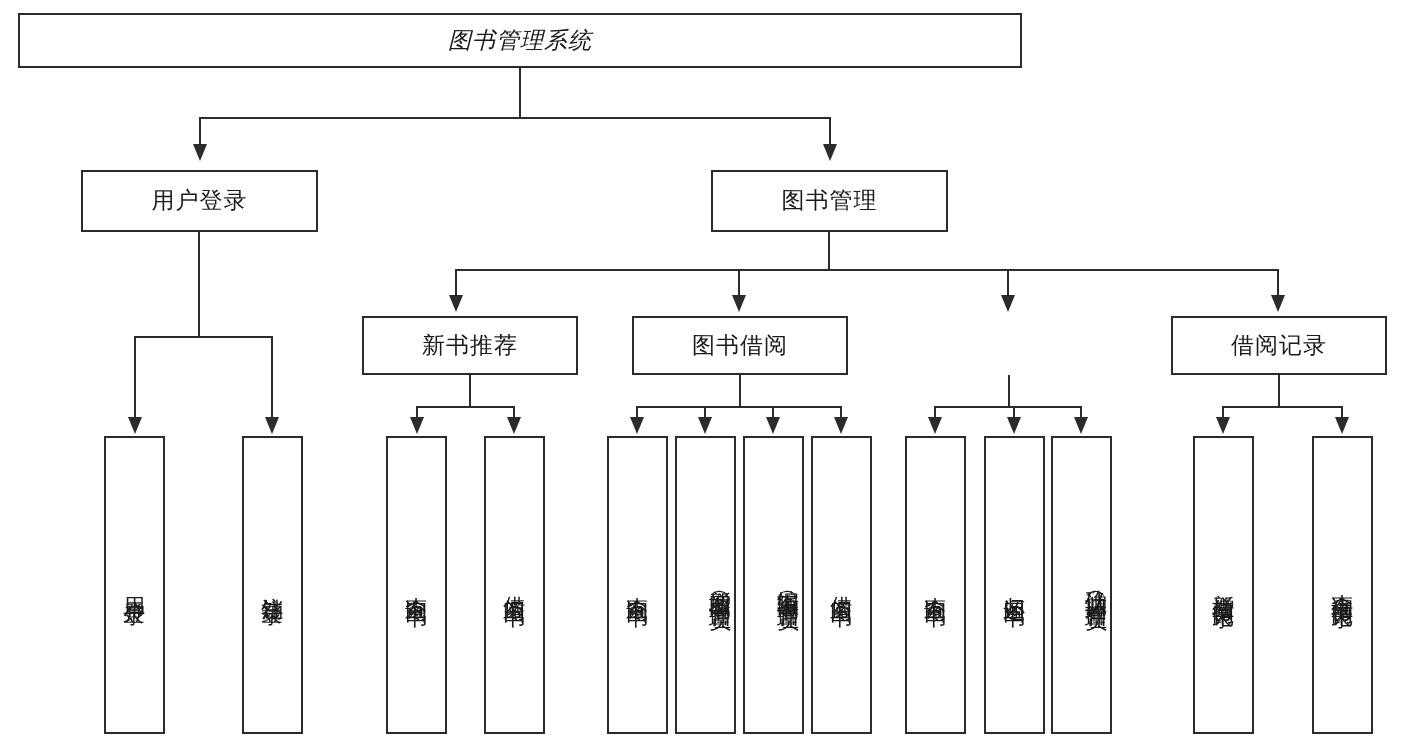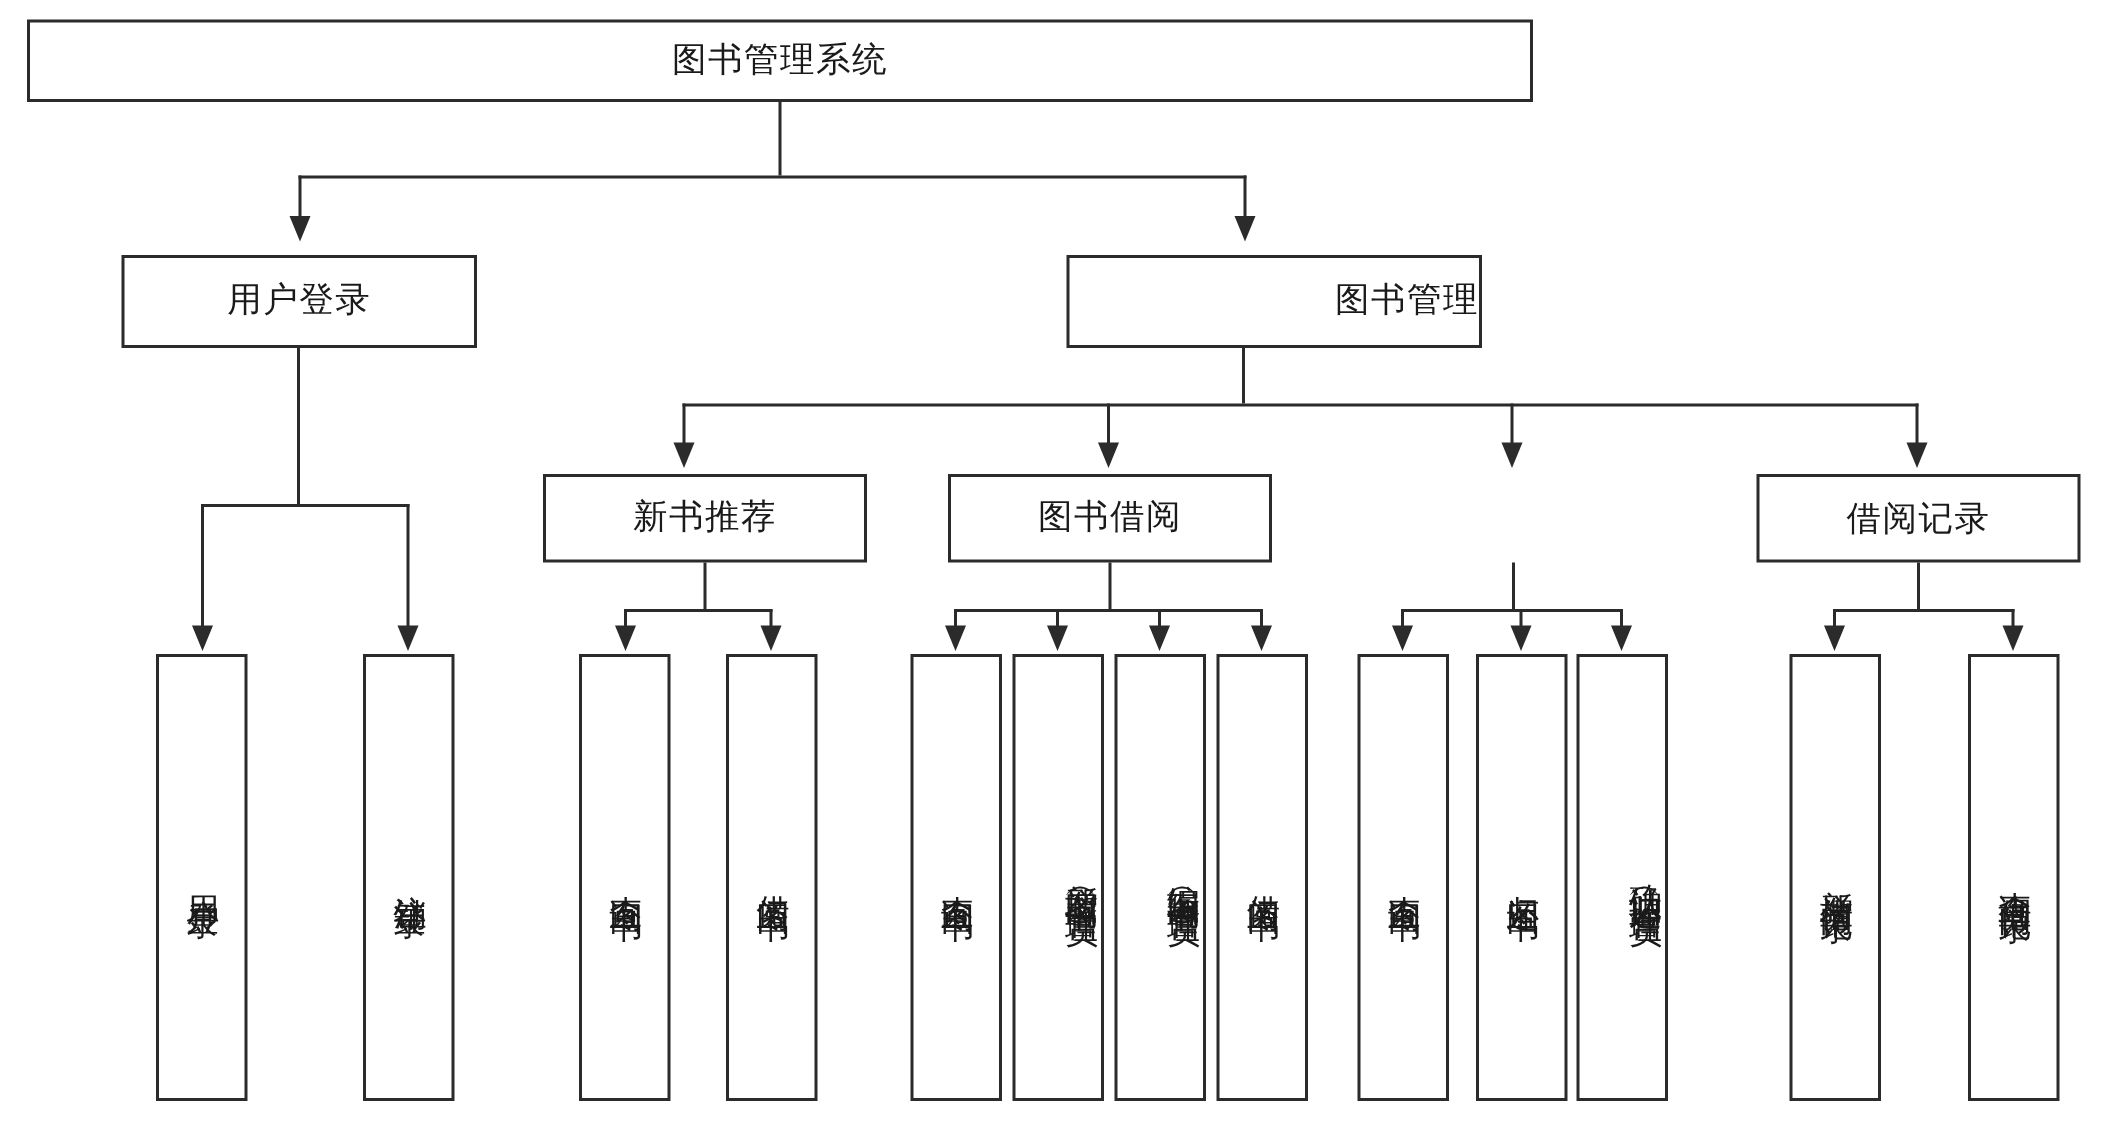--- a/index.html
+++ b/index.html
@@ -69,37 +69,37 @@
     letter-spacing: 0.5px;
     white-space: nowrap;
     user-select: none;
   }
 </style>
 </head>
 <body>
 
 <div id="canvas">
 
-  <div class="node horiz" style="left:18px; top:13px; width:1004px; height:55px;">
+  <div class="node horiz" style="left:18px; top:13px; width:1004px; height:55px;font-style:italic;">
     <span>图书管理系统</span>
   </div>
 
   <div class="edge v" style="left:519px; top:68px; width:2px; height:49px;"></div>
 
   <div class="edge h" style="left:199px; top:117px; width:632px; height:2px;"></div>
 
   <div class="edge v" style="left:199px; top:117px; width:2px; height:29px;"></div>
   <div class="arrow" style="left:193px; top:144px;"></div>
   <div class="edge v" style="left:829px; top:117px; width:2px; height:29px;"></div>
   <div class="arrow" style="left:823px; top:144px;"></div>
 
   <div class="node horiz" style="left:81px; top:170px; width:237px; height:62px;">
     <span>用户登录</span>
   </div>
-  <div class="node horiz" style="left:711px; top:170px; width:277px; height:62px;justify-content:flex-end;">
+  <div class="node horiz" style="left:711px; top:170px; width:237px; height:62px;">
     <span>图书管理</span>
   </div>
 
   <div class="edge v" style="left:198px; top:232px; width:2px; height:104px;"></div>
   <div class="edge h" style="left:134px; top:336px; width:139px; height:2px;"></div>
   <div class="edge v" style="left:134px; top:336px; width:2px; height:83px;"></div>
   <div class="arrow" style="left:128px; top:417px;"></div>
   <div class="edge v" style="left:271px; top:336px; width:2px; height:83px;"></div>
   <div class="arrow" style="left:265px; top:417px;"></div>
 

